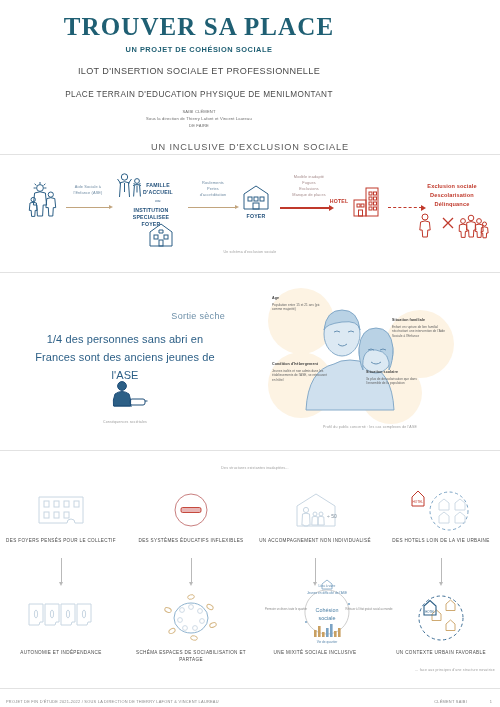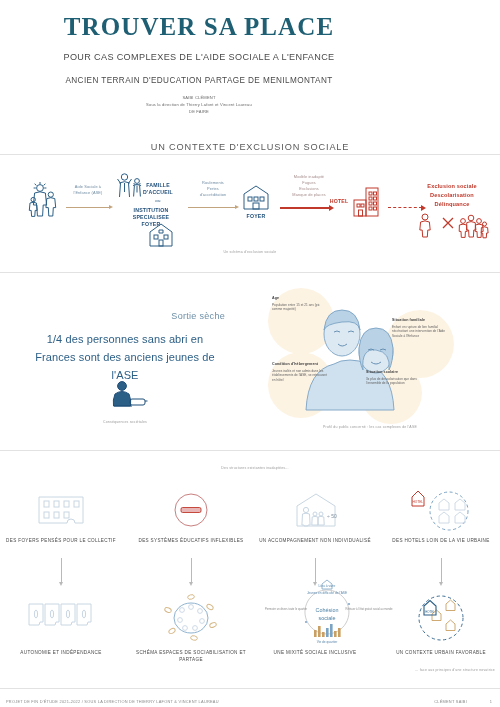--- a/index.html
+++ b/index.html
@@ -114,32 +114,33 @@
   }
   svg{display:block;overflow:visible;}
 </style>
 </head>
 <body>
 
 <div class="page">
 
   <div class="title-block">
     <div class="main-title">TROUVER SA PLACE</div>
+    <div class="sub-title">UN PROJET DE COHÉSION SOCIALE</div>
     <div class="lead">
-      <div>POUR CAS COMPLEXES DE L'AIDE SOCIALE A L'ENFANCE</div>
-    </div>
-    <div class="lead2">ANCIEN TERRAIN D'EDUCATION PARTAGE DE MENILMONTANT</div>
+      <div>ILOT D'INSERTION SOCIALE ET PROFESSIONNELLE</div>
+    </div>
+    <div class="lead2">PLACE TERRAIN D'EDUCATION PHYSIQUE DE MENILMONTANT</div>
     <div class="credits">
       <div>SAIBI CLÉMENT</div>
       <div>Sous la direction de Thierry Lafont et Vincent Laureau</div>
       <div>DE FAIRE</div>
     </div>
   </div>
 
-  <div class="section-heading" style="top:142px;">UN CONTEXTE D'EXCLUSION SOCIALE</div>
+  <div class="section-heading" style="top:142px;">UN INCLUSIVE D'EXCLUSION SOCIALE</div>
   <div class="rule" style="top:154px;left:0;width:500px;"></div>
 
   <div class="flow">
 
     <svg style="position:absolute;left:28px;top:22px;" width="34" height="36" viewBox="0 0 34 36">
       <g fill="none" stroke="#2c5f86" stroke-width="1">
         <circle cx="12" cy="6" r="3.4"></circle>
         <path d="M12 2.2 L12 0 M15.6 3.4 L17.4 1.8 M8.4 3.4 L6.6 1.8 M16.2 6 L18.4 6 M7.8 6 L5.6 6"></path>
         <path d="M6.6 11 q5.4 -2.4 10.8 0 l1.2 12 h-3.4 l-.6 11 h-5.2 l-.6 -11 h-3.4 z"></path>
         <circle cx="22.8" cy="12.6" r="2.6"></circle>

